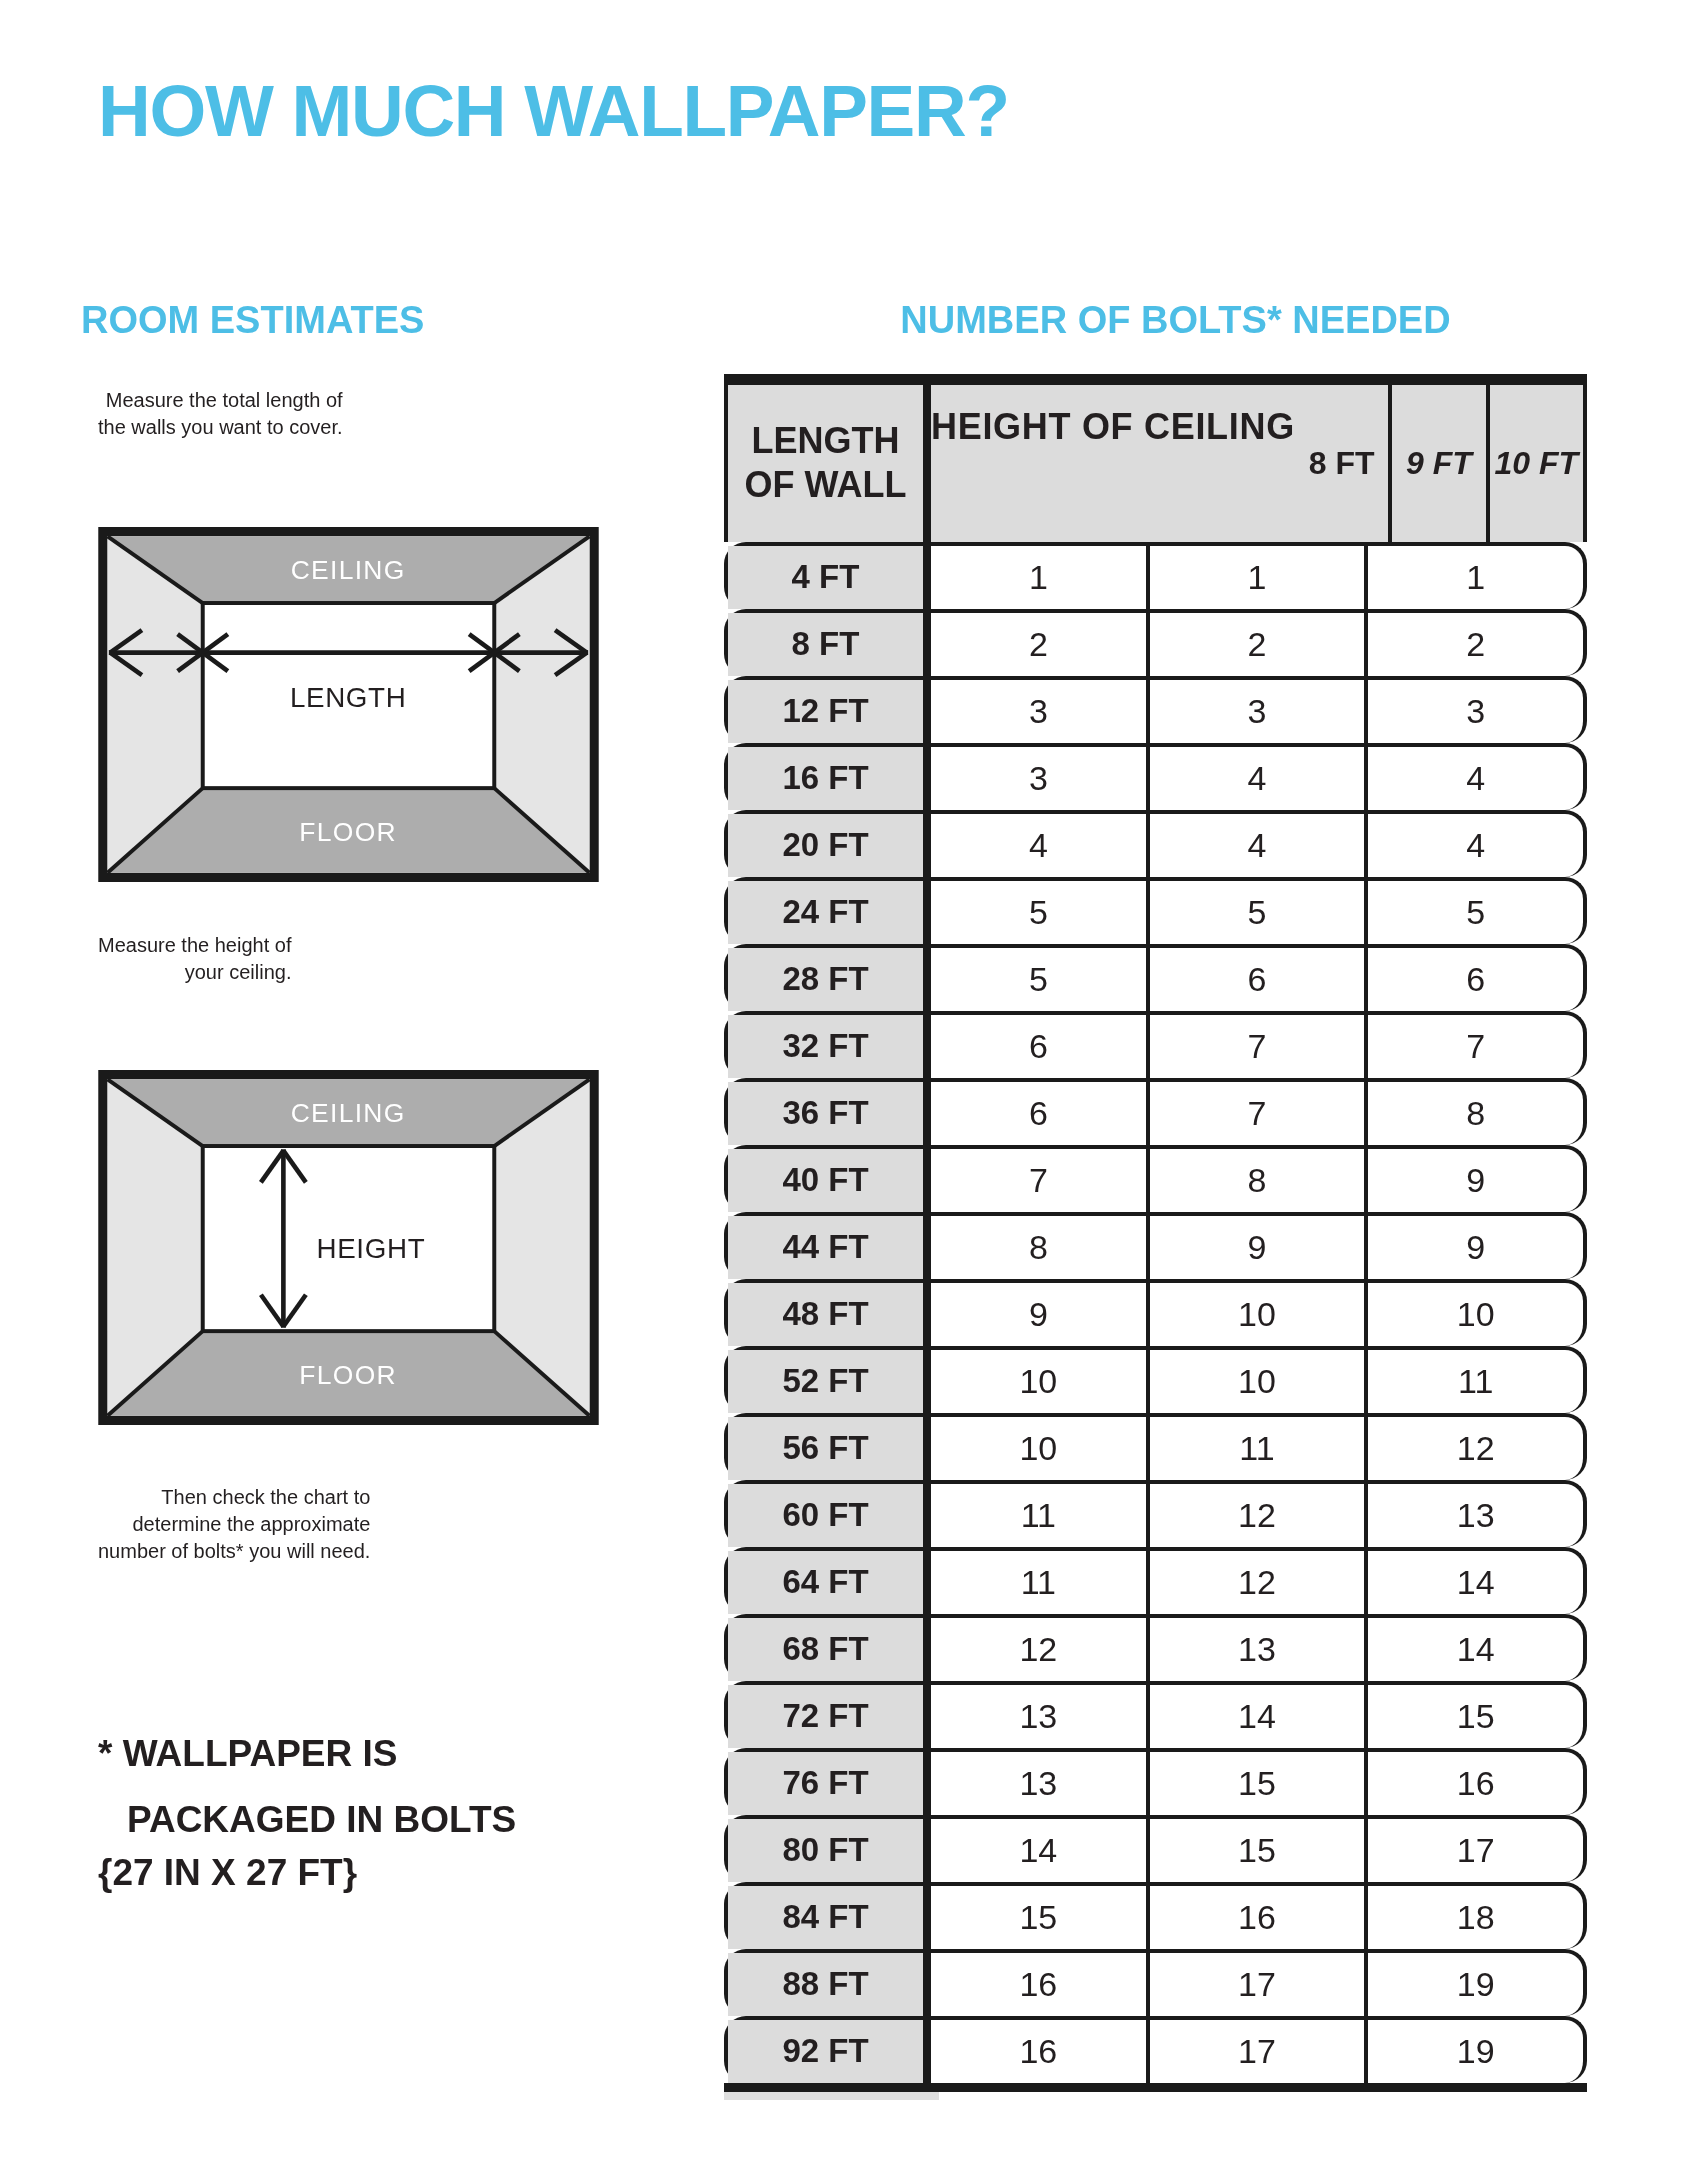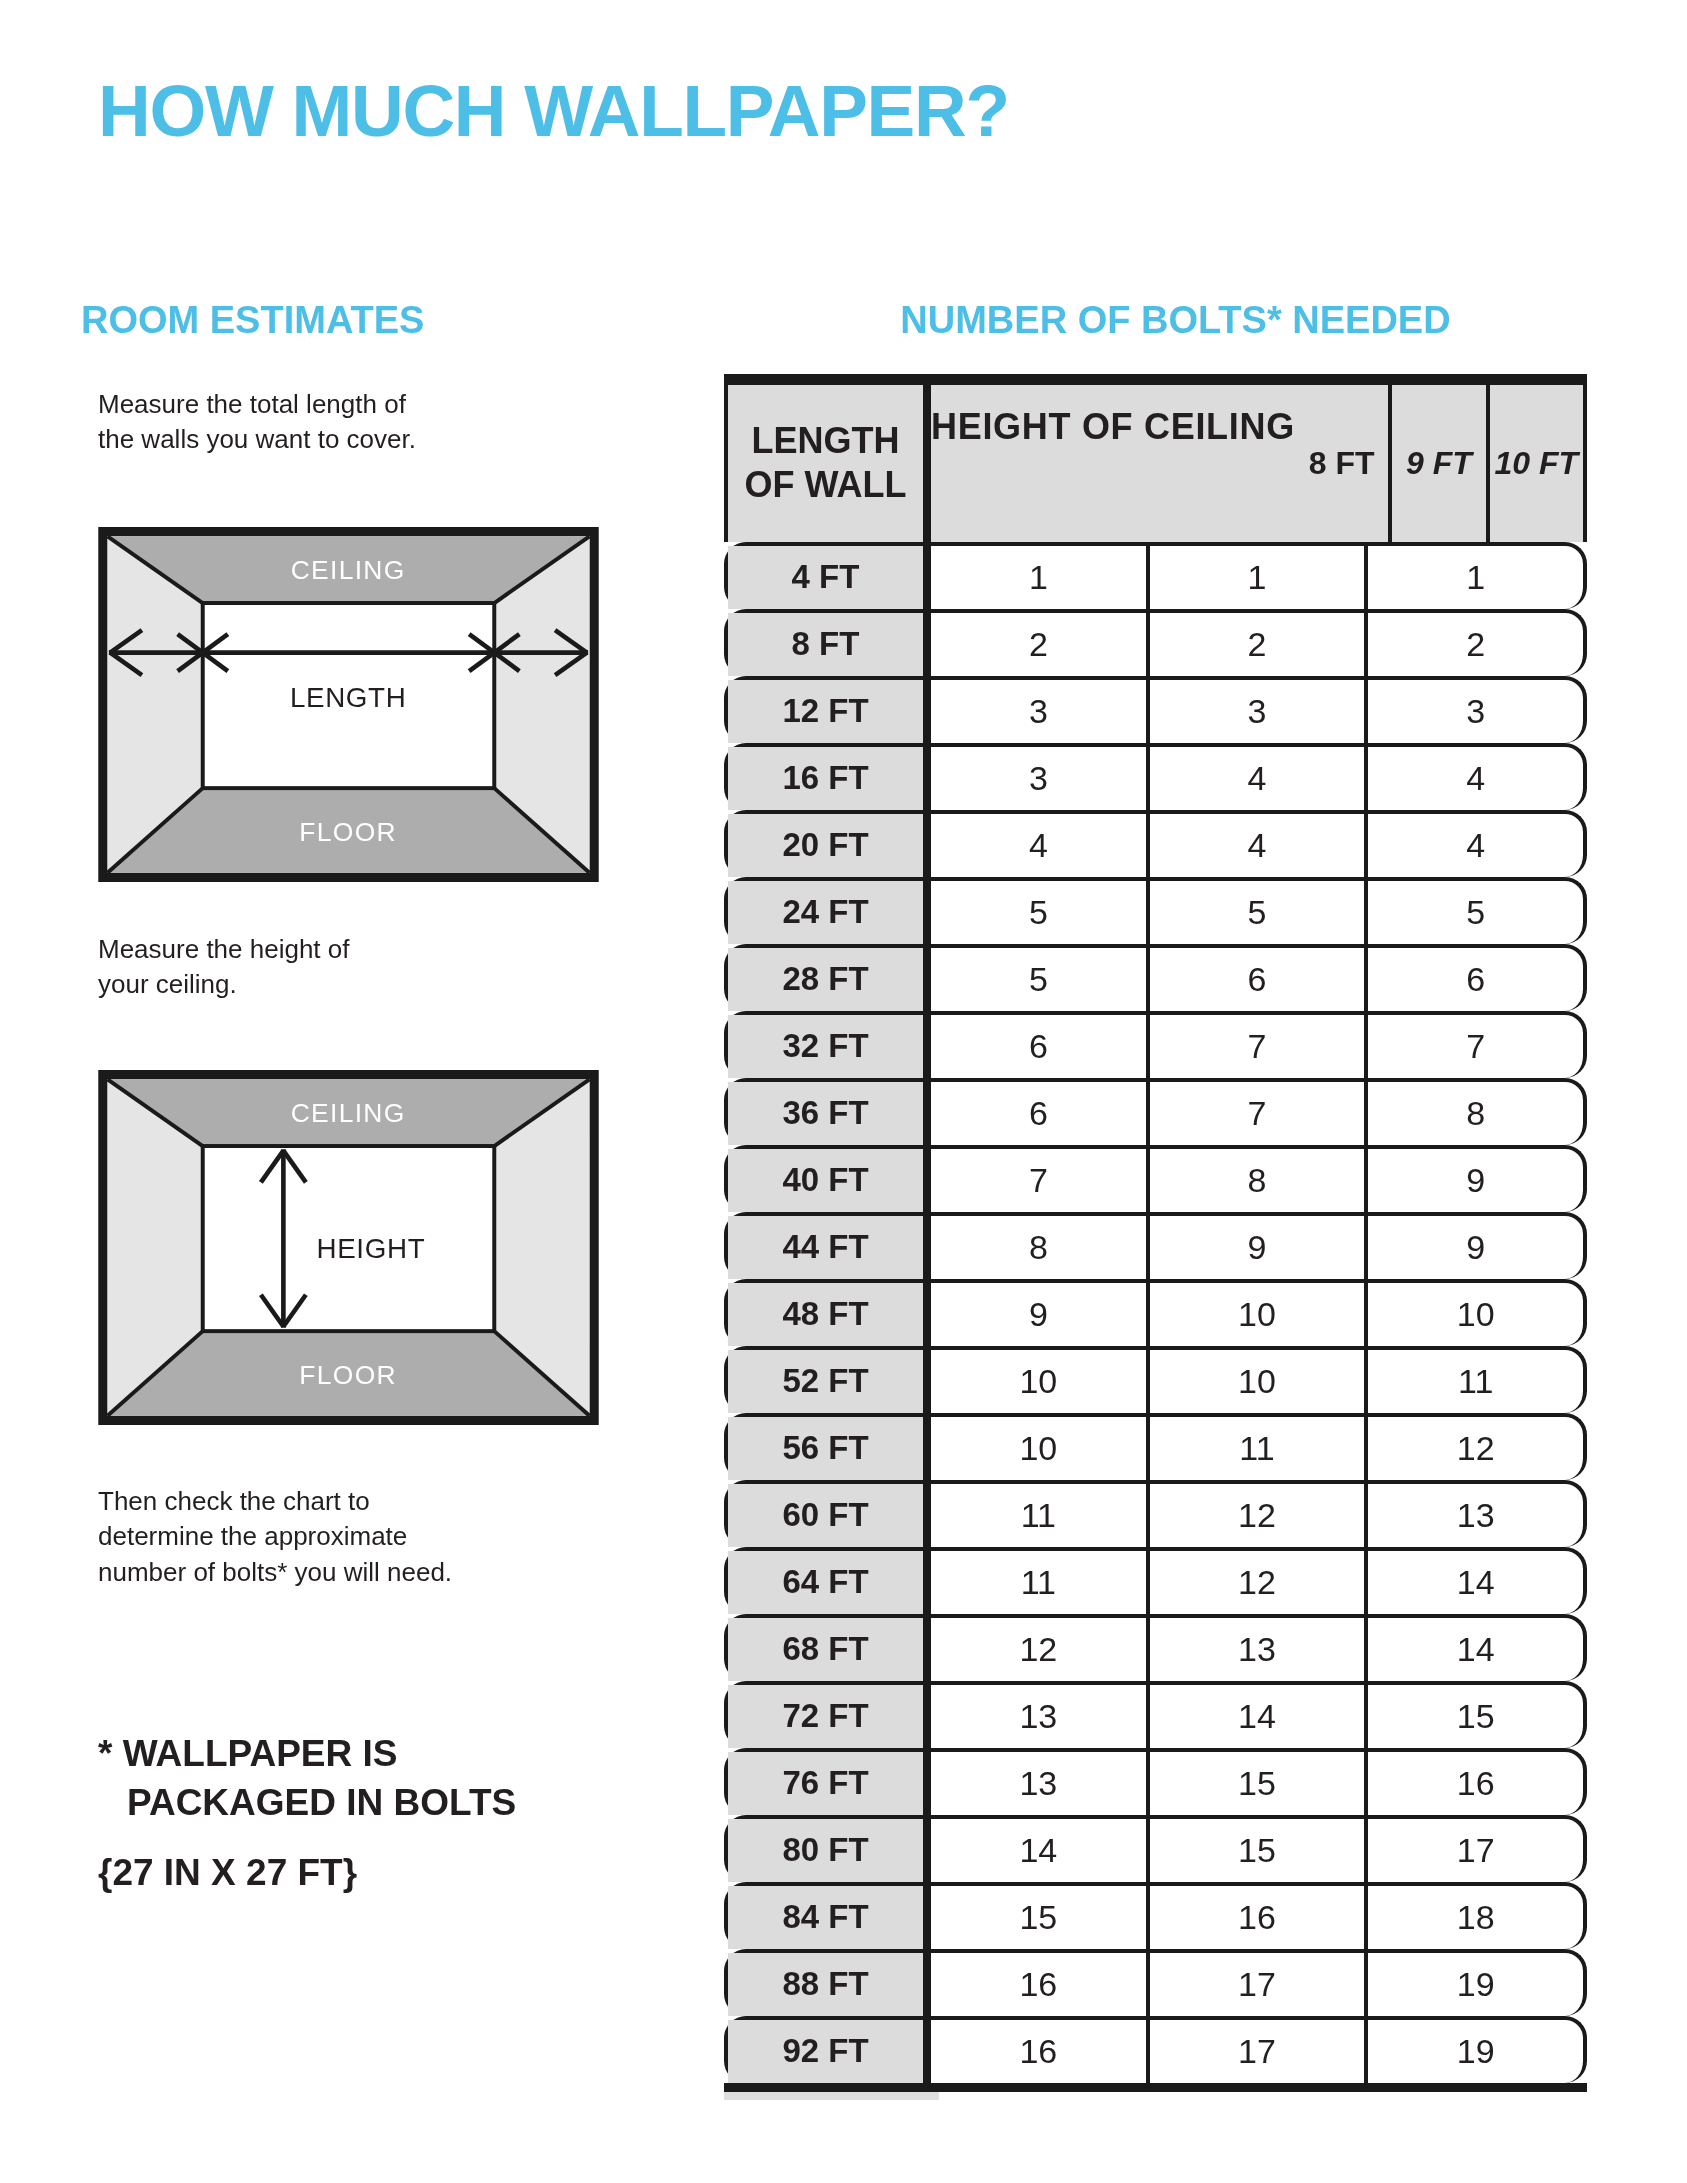--- a/index.html
+++ b/index.html
@@ -21,26 +21,26 @@
   .title{
     left:98px;top:69px;font-size:73px;font-weight:bold;letter-spacing:-1.3px;
     color:var(--accent-blue);
   }
   .blue-h{
     top:299px;font-size:38px;font-weight:bold;color:var(--accent-blue);letter-spacing:0px;
   }
   .h-left{left:81px;}
   .h-table{left:744px;width:863px;text-align:center;}
   .body-text{
-    left:98px;font-size:26px;line-height:1.36;color:var(--ink);
+    left:98px;font-size:20px;line-height:1.36;color:var(--ink);text-align:right;
   }
   .foot-bold{
     left:98px;font-size:37px;font-weight:bold;line-height:1.32;color:var(--ink);
   }
-  .foot-indent{padding-left:29px;}
+  .foot-indent{padding-left:29px;margin-top:17px;}
   .sup{font-size:0.58em;position:relative;top:-0.5em;}
   svg.room{position:absolute;left:98px;width:501px;height:355px;display:block;}
   #diagram-length{top:527px;}
   #diagram-height{top:1070px;}
   svg.room .edge{stroke:var(--line);stroke-width:6;}
   svg.room .dim{stroke:var(--line);stroke-width:7;fill:none;}
   svg.room .face-label{fill:#FFFFFF;font-size:40px;letter-spacing:2px;font-family:"Liberation Sans","DejaVu Sans",sans-serif;}
   svg.room .dim-label{fill:var(--ink);font-size:42px;letter-spacing:1px;font-family:"Liberation Sans","DejaVu Sans",sans-serif;}
 
   

